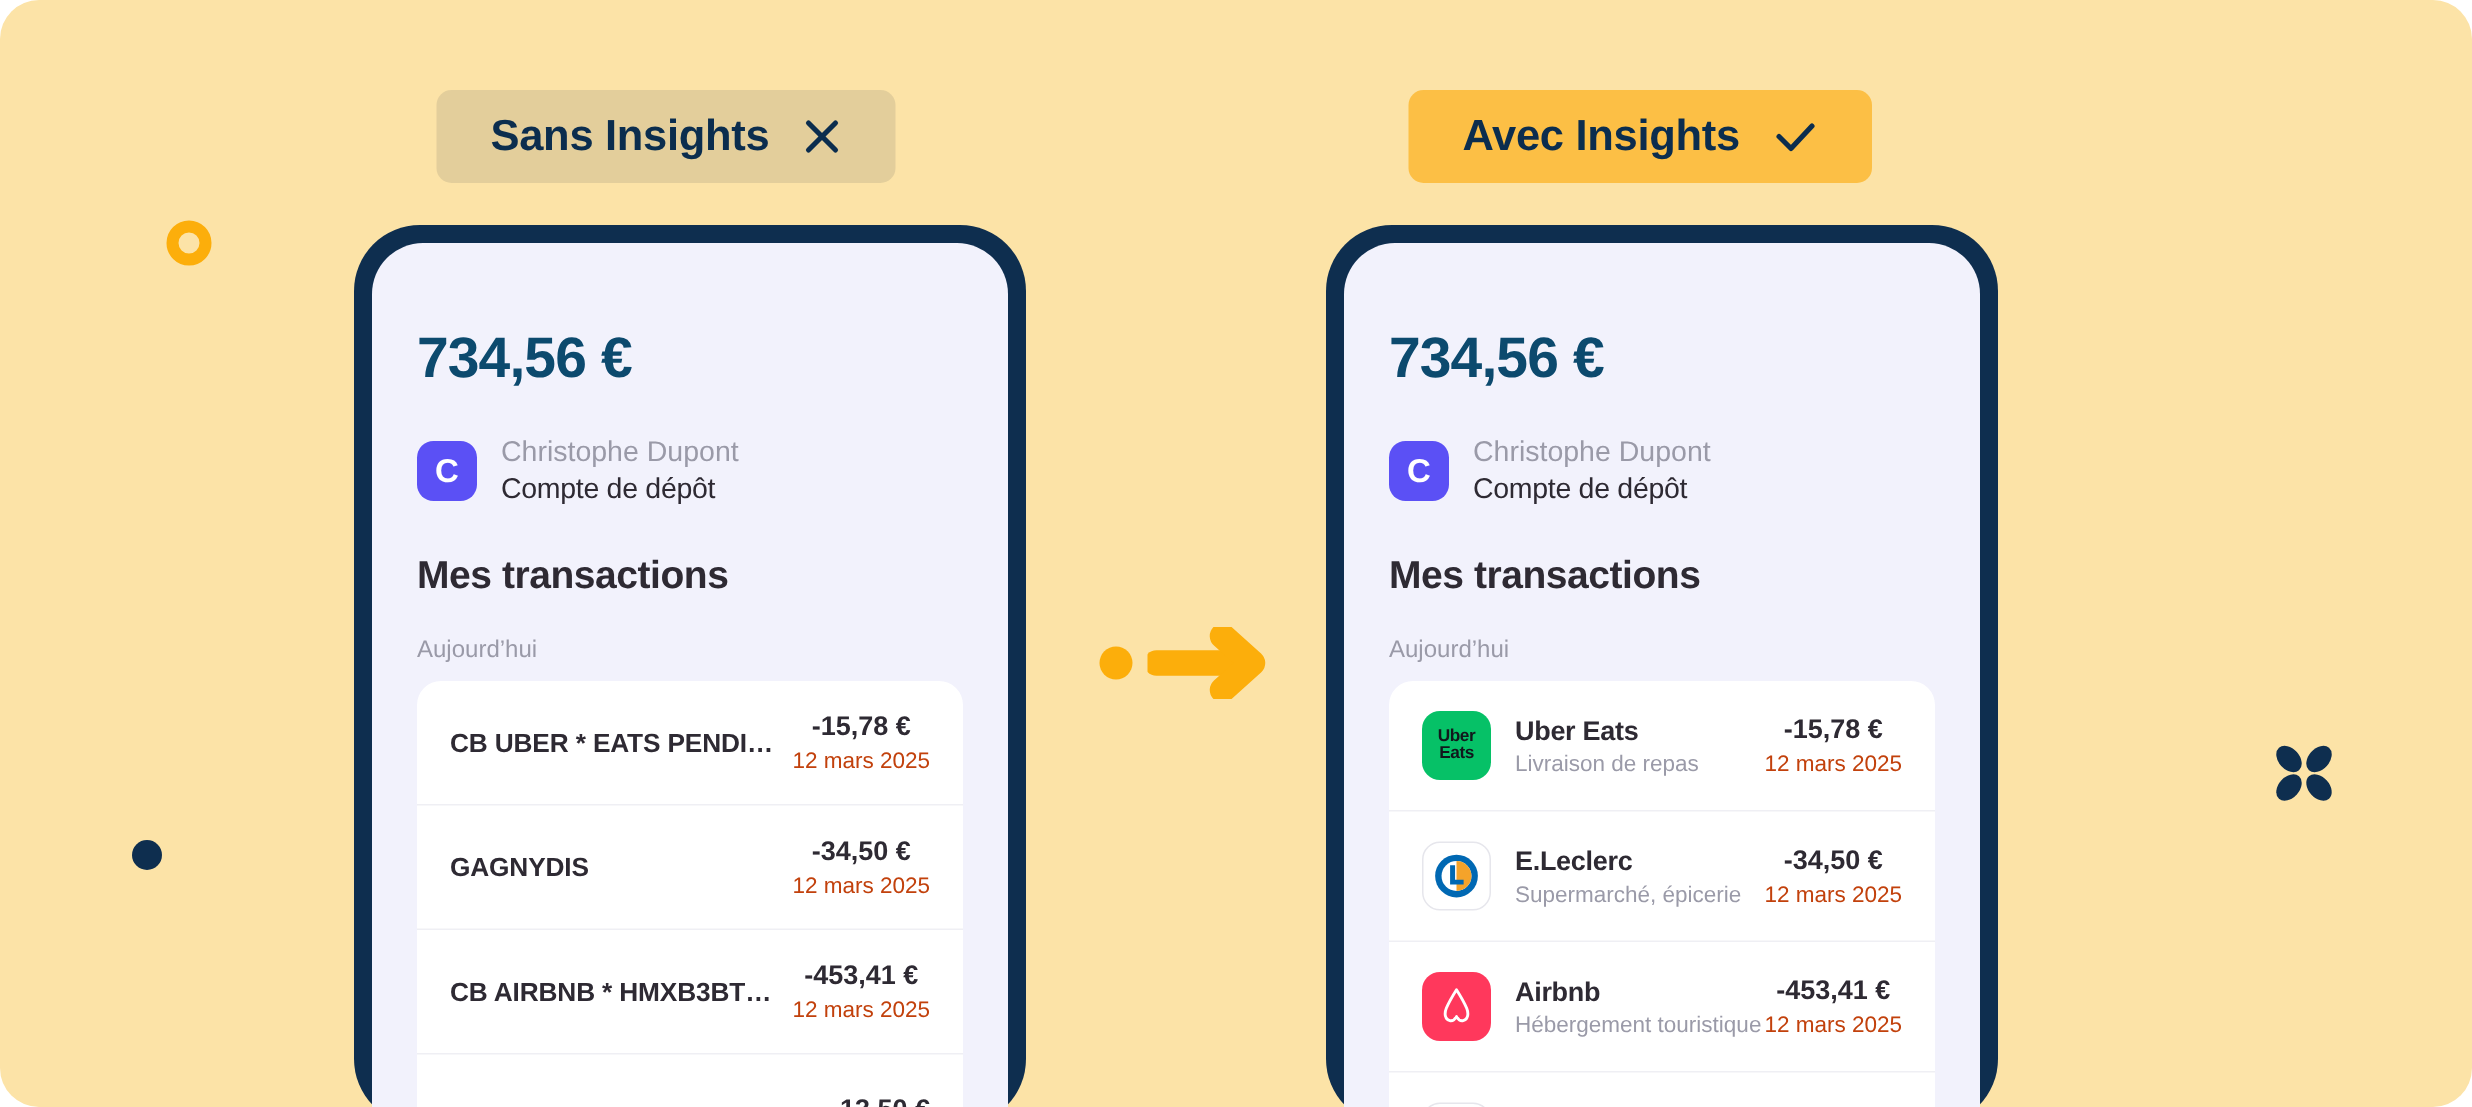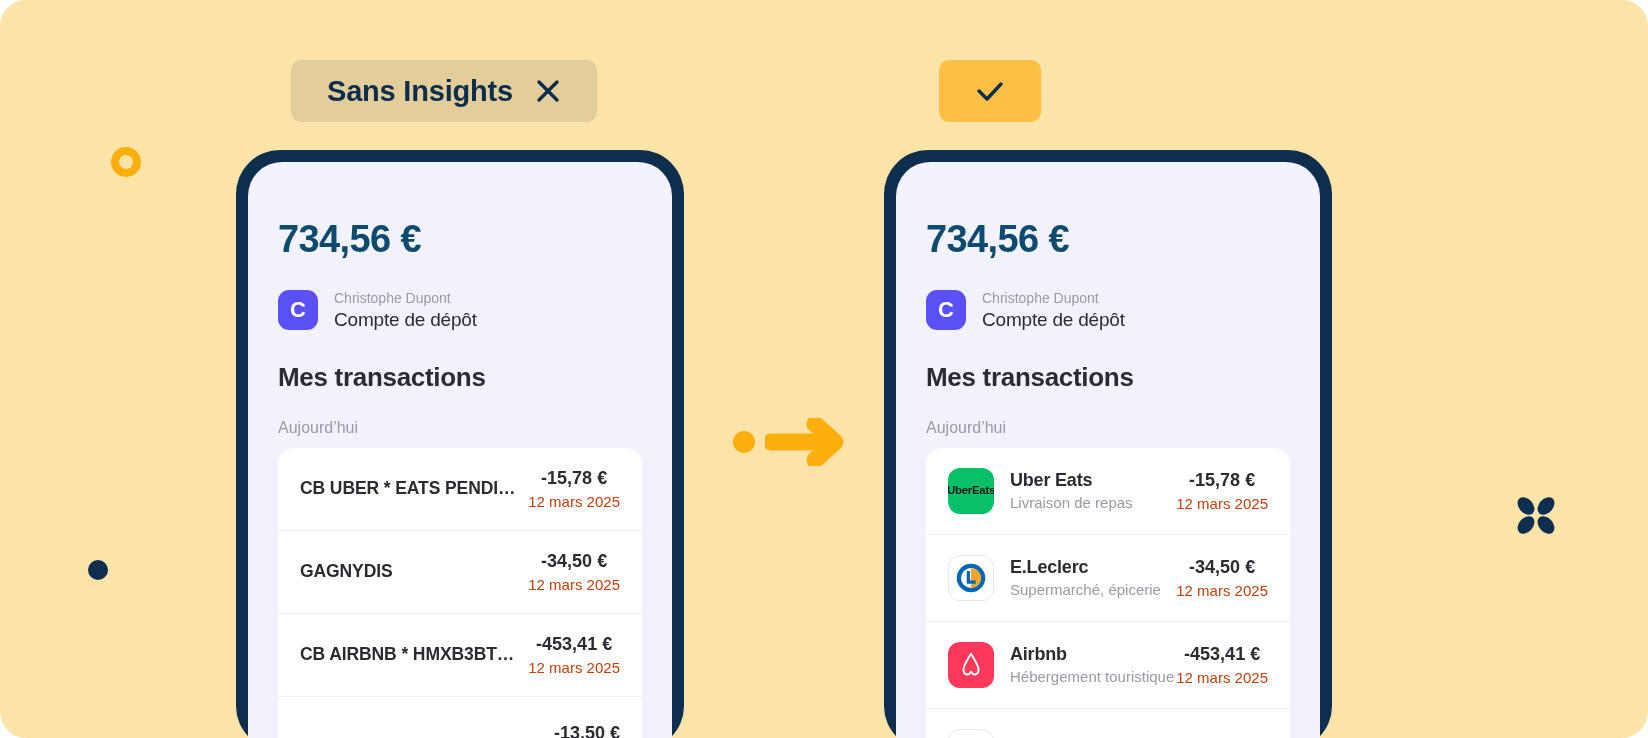--- a/index.html
+++ b/index.html
@@ -134,21 +134,21 @@
     color: #FFFFFF;
     font-size: 22px;
     font-weight: bold;
     display: flex;
     align-items: center;
     justify-content: center;
     flex: 0 0 auto;
   }
   .acct-name {
     color: #9A9AA8;
-    font-size: 14px;
+    font-size: 19px;
     line-height: 1.35;
   }
   .acct-type {
     color: #2E2A33;
     font-size: 19px;
     font-weight: normal;
     line-height: 1.25;
     letter-spacing: -0.2px;
   }
 
@@ -227,20 +227,21 @@
 
   
   .logo-ubereats {
     background: #06C167;
     color: #11181C;
     font-size: 11.5px;
     font-weight: bold;
     line-height: 1.02;
     text-align: left;
     letter-spacing: -0.3px;
+    flex-direction: column;
   }
   .logo-leclerc {
     background: #FFFFFF;
     border: 1px solid #E6E6EC;
   }
   .logo-airbnb { background: #FF385C; }
   .logo-vinci {
     background: #FFFFFF;
     border: 1px solid #E6E6EC;
   }
@@ -278,20 +279,21 @@
     <span>Sans Insights</span>
     <span class="glyph">
       <svg viewBox="0 0 26 26" width="26" height="26" aria-hidden="true">
         <line x1="4" y1="4" x2="22" y2="22" stroke="#0B2D4E" stroke-width="3.4" stroke-linecap="round"></line>
         <line x1="22" y1="4" x2="4" y2="22" stroke="#0B2D4E" stroke-width="3.4" stroke-linecap="round"></line>
       </svg>
     </span>
   </div>
 
   <div class="tag tag-on">
+    <span>Avec Insights</span>
     <span class="glyph">
       <svg viewBox="0 0 30 26" width="30" height="26" aria-hidden="true">
         <polyline points="4,13 12,21 26,6" fill="none" stroke="#0B2D4E" stroke-width="3.4" stroke-linecap="round" stroke-linejoin="round"></polyline>
       </svg>
     </span>
   </div>
 
   <div class="phone phone-left">
     <div class="screen">
 

